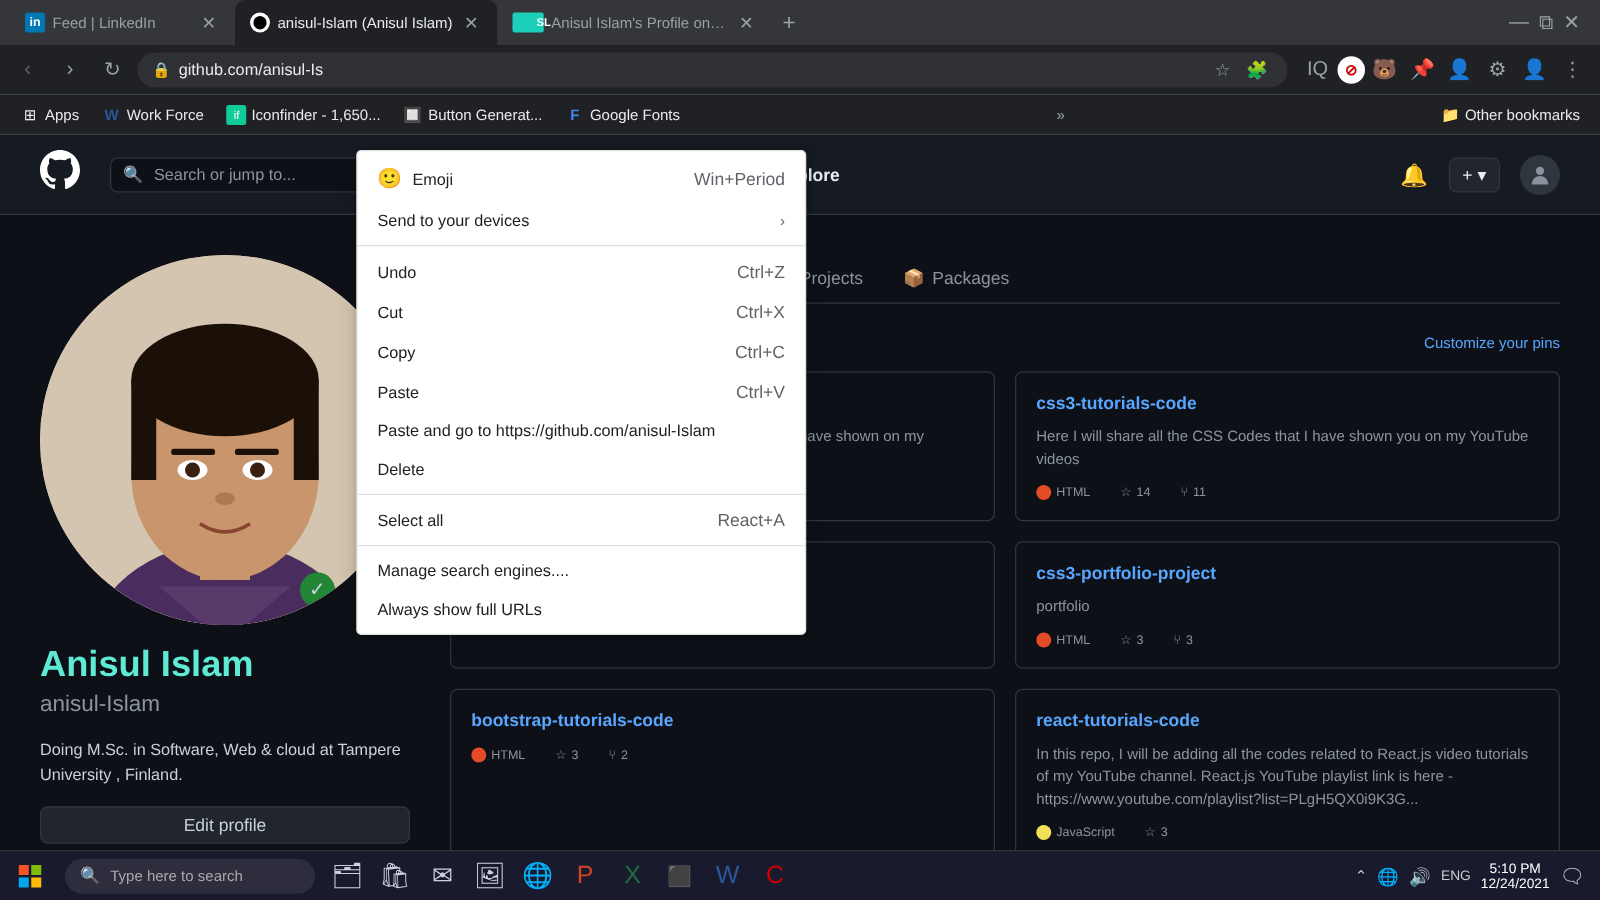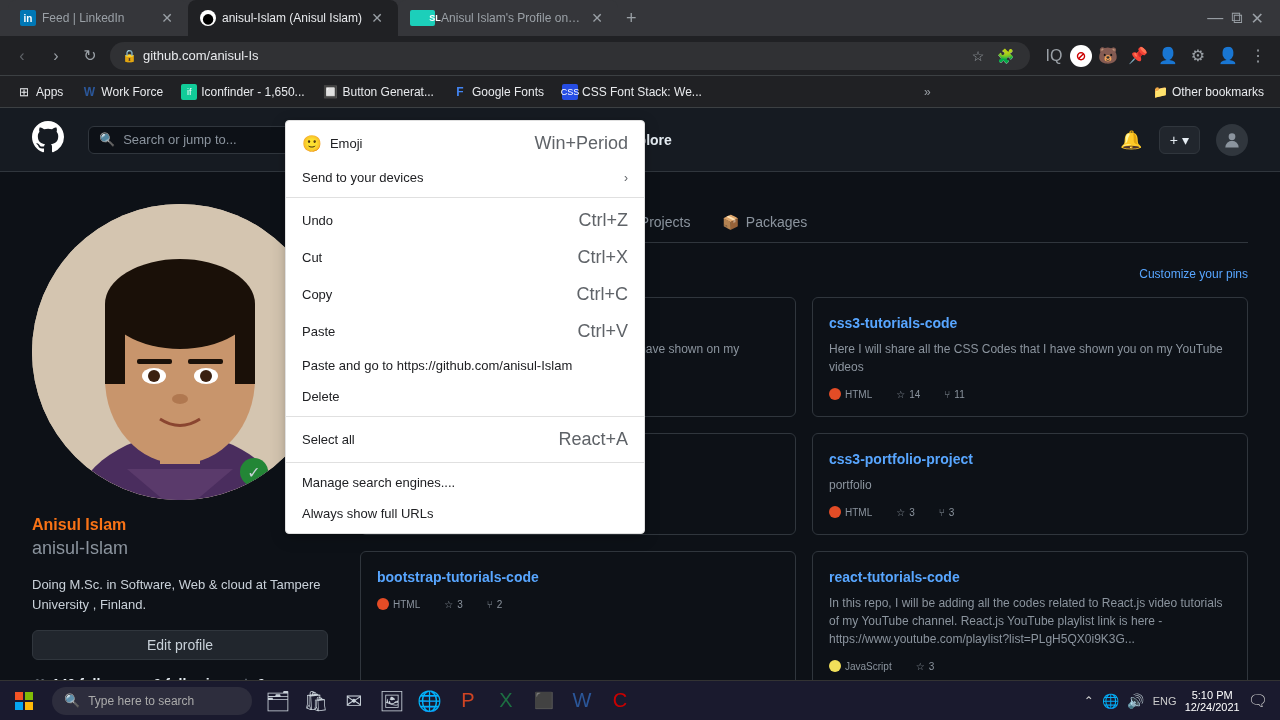--- a/index.html
+++ b/index.html
@@ -53,21 +53,21 @@
     .gh-header-right { margin-left: auto; display: flex; align-items: center; gap: 16px; }
     .gh-bell { color: #e6edf3; font-size: 18px; position: relative; cursor: pointer; }
     .gh-add-btn { display: flex; align-items: center; gap: 4px; color: #e6edf3; font-size: 14px; cursor: pointer; background: #21262d; border: 1px solid #30363d; border-radius: 6px; padding: 5px 10px; }
     .gh-avatar { width: 32px; height: 32px; border-radius: 50%; background: #30363d; display: flex; align-items: center; justify-content: center; cursor: pointer; }
     
     
     .profile-layout { display: flex; padding: 32px 32px 0; gap: 32px; height: calc(100% - 64px); }
     
     
     .profile-sidebar { width: 296px; flex-shrink: 0; }
-    .profile-name { font-size: 16px; font-weight: 600; color: #f97316; margin-top: 16px; }
+    .profile-name { font-size: 29px; font-weight: 600; color: #5eead4; margin-top: 16px; }
     .profile-username { font-size: 18px; color: #8b949e; margin-top: 4px; font-weight: 400; }
     .profile-bio { font-size: 13px; color: #c9d1d9; margin-top: 16px; line-height: 1.5; }
     .edit-profile-btn { width: 100%; background: #21262d; border: 1px solid #30363d; border-radius: 6px; padding: 6px 16px; color: #c9d1d9; font-size: 14px; cursor: pointer; text-align: center; margin-top: 16px; }
     .profile-stats { display: flex; align-items: center; gap: 4px; margin-top: 16px; font-size: 14px; color: #8b949e; flex-wrap: wrap; }
     .profile-stats span { color: #e6edf3; font-weight: 600; }
     
     
     .profile-main { flex: 1; overflow: hidden; }
     .profile-tabs { display: flex; border-bottom: 1px solid #30363d; gap: 0; margin-bottom: 24px; }
     .profile-tab { padding: 10px 16px; font-size: 14px; color: #8b949e; cursor: pointer; border-bottom: 2px solid transparent; display: flex; align-items: center; gap: 6px; }
@@ -82,21 +82,21 @@
     .repo-card-desc { font-size: 12px; color: #8b949e; margin-top: 8px; line-height: 1.5; }
     .repo-card-meta { display: flex; align-items: center; gap: 24px; margin-top: 12px; font-size: 10px; color: #8b949e; }
     .lang-dot { width: 12px; height: 12px; border-radius: 50%; display: inline-block; }
     .lang-dot.js { background: #f1e05a; }
     .lang-dot.html { background: #e34c26; }
     .repo-meta-item { display: flex; align-items: center; gap: 4px; }
 
     
     .context-menu { position: absolute; top: 120px; left: 285px; background: #fff; border: 1px solid #e0e0e0; border-radius: 4px; box-shadow: 0 4px 16px rgba(0,0,0,0.18), 0 1px 4px rgba(0,0,0,0.1); z-index: 1000; width: 360px; padding: 4px 0; }
     .menu-item { display: flex; align-items: center; justify-content: space-between; padding: 8px 16px; font-size: 13px; color: #202124; cursor: pointer; white-space: nowrap; }
-    .menu-item .shortcut { color: #5f6368; font-size: 18px; }
+    .menu-item .shortcut { color: #5f6368; font-size: 14px; }
     .menu-item .arrow { color: #5f6368; font-size: 12px; }
     .menu-separator { height: 1px; background: #e0e0e0; margin: 4px 0; }
     .menu-item-left { display: flex; align-items: center; gap: 8px; }
     .menu-emoji { font-size: 16px; }
 
     
     .taskbar { position: absolute; bottom: 0; left: 0; right: 0; height: 40px; background: #1a1a2e; display: flex; align-items: center; border-top: 1px solid #333; z-index: 500; }
     .taskbar-start { width: 48px; height: 40px; display: flex; align-items: center; justify-content: center; cursor: pointer; }
     .taskbar-search { display: flex; align-items: center; background: #2d2d3d; border-radius: 20px; height: 28px; padding: 0 12px; gap: 8px; margin: 0 4px; flex: 0 0 200px; }
     .taskbar-apps { display: flex; align-items: center; gap: 2px; margin-left: 4px; }
@@ -180,24 +180,20 @@
       <span class="bookmark-icon" style="background:#1c9; color:#fff; border-radius:2px; font-size:9px; padding:1px 2px;">if</span>
       <span>Iconfinder - 1,650...</span>
     </div>
     <div class="bookmark-item">
       <span class="bookmark-icon">🔲</span>
       <span>Button Generat...</span>
     </div>
     <div class="bookmark-item">
       <span class="bookmark-icon" style="color:#4285f4; font-weight:bold;">F</span>
       <span>Google Fonts</span>
-    </div>
-    <div class="bookmark-item">
-      <span class="bookmark-icon" style="font-size:9px; background:#264de4; color:#fff; border-radius:2px; padding:1px 2px;">CSS</span>
-      <span>CSS Font Stack: We...</span>
     </div>
     <span class="bookmarks-more">»</span>
     <div class="other-bookmarks">
       <span>📁</span>
       <span>Other bookmarks</span>
     </div>
   </div>
 
   <div class="github-page">
 

